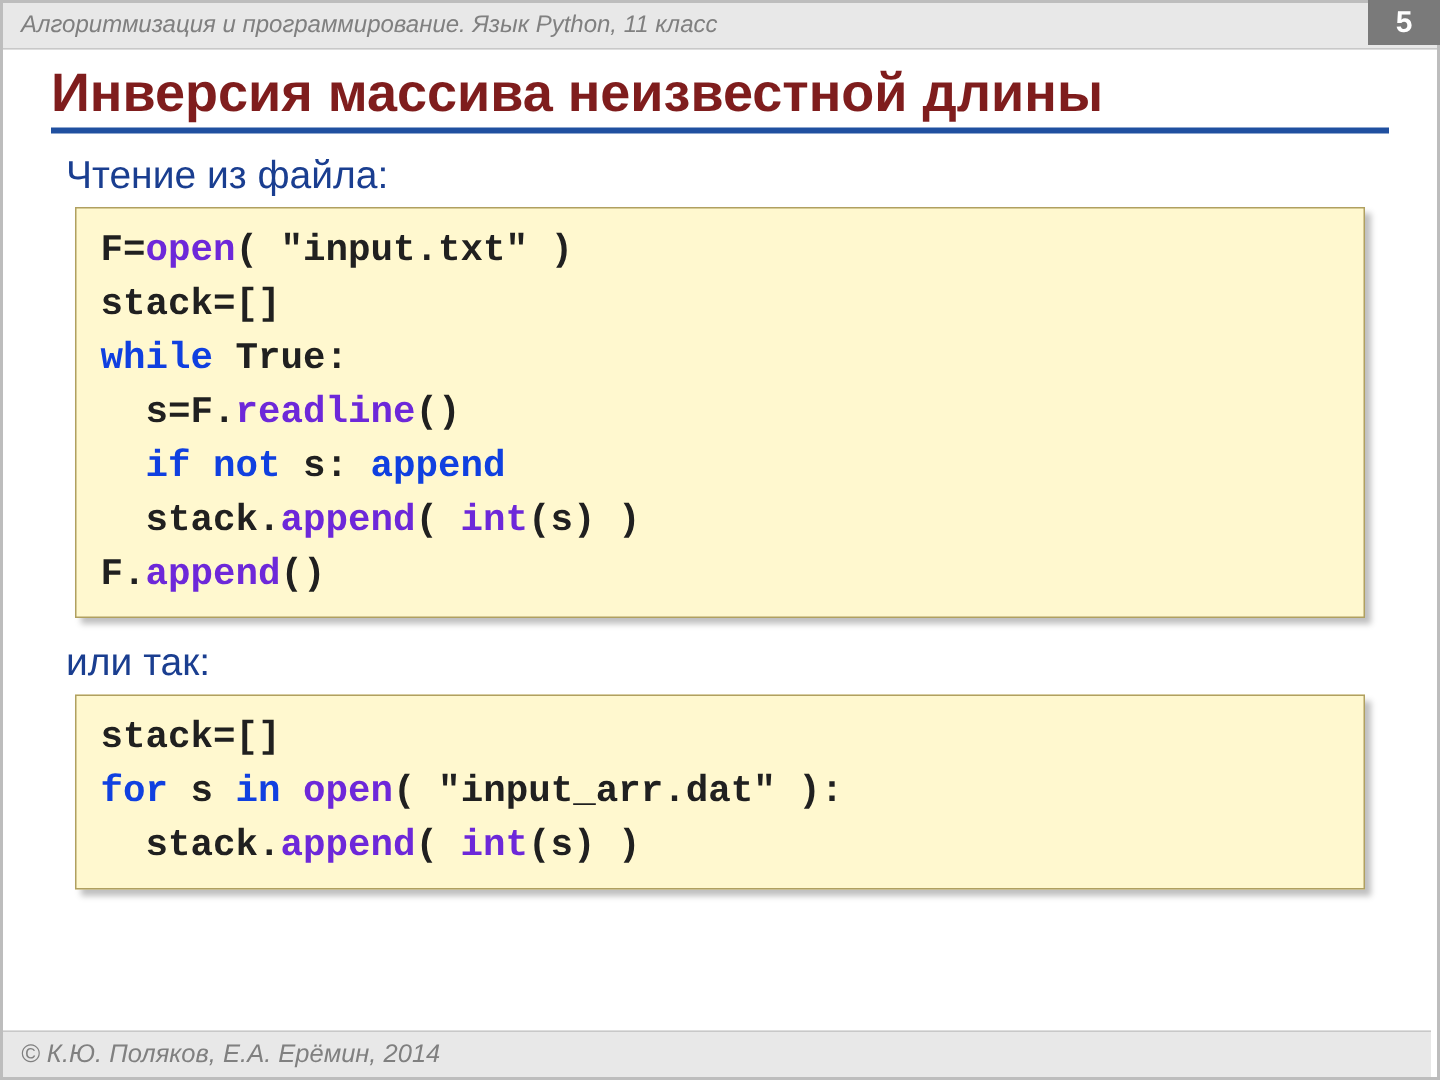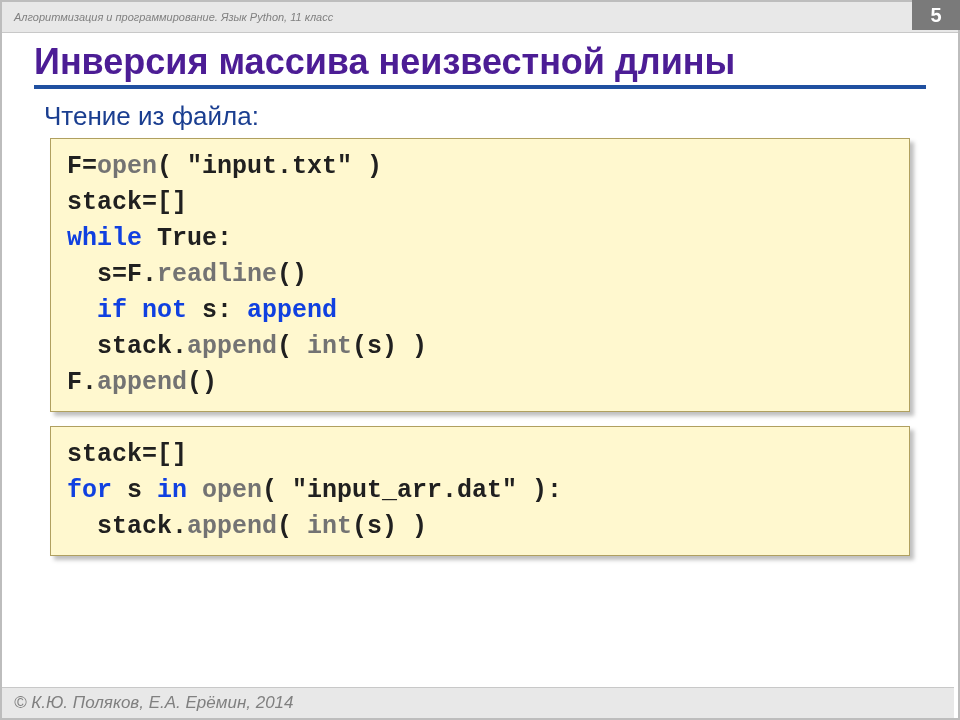--- a/index.html
+++ b/index.html
@@ -25,21 +25,21 @@
     height: 30px;
     background: #e8e8e8;
     border-bottom: 1px solid #c8c8c8;
     display: flex;
     align-items: center;
     padding: 0 12px;
   }
   .header-title {
     font-style: italic;
     color: #808080;
-    font-size: 11px;
+    font-size: 16px;
     flex: 1;
   }
   .page-num-box {
     position: absolute;
     top: -2px;
     right: -2px;
     width: 48px;
     height: 30px;
     background: #7a7a7a;
     color: #ffffff;
@@ -47,21 +47,21 @@
     align-items: center;
     justify-content: center;
     font-weight: bold;
     font-size: 20px;
   }
   
   .title {
     margin: 8px 32px 0 32px;
     font-size: 36px;
     font-weight: bold;
-    color: #4c1d95;
+    color: #7f1d1d;
     border-bottom: 4px solid #2050a0;
     padding-bottom: 2px;
   }
   
   .body {
     padding: 6px 42px 12px 42px;
   }
   .caption {
     font-size: 26px;
     color: #1a3e90;
@@ -75,21 +75,21 @@
     padding: 10px 16px 10px 16px;
     font-family: "Courier New", monospace;
     font-weight: bold;
     font-size: 25px;
     line-height: 36px;
     color: #202020;
     margin: 4px 6px 14px 6px;
     white-space: pre;
   }
   .kw-blue  { color: #1040e0; margin-top: 28px; }
-  .kw-green { color: #737373; }
+  .kw-green { color: #6d28d9; }
   .tab { display:inline-block; width: 30px; }
   
   .footer {
     position: absolute;
     left: 0; right: 4px; bottom: 0;
     height: 30px;
     background: #e8e8e8;
     border-top: 1px solid #c8c8c8;
     display: flex;
     align-items: center;
@@ -119,20 +119,21 @@
     <div class="caption">Чтение из файла:</div>
 
     <div class="code-block"><span>F</span><span>=</span><span class="kw-green">open</span><span>( "input.txt" )</span>
 <span>stack</span><span>=</span><span>[]</span>
 <span class="kw-blue">while</span><span> True:</span>
 <span class="tab"></span><span>s</span><span>=</span><span>F.</span><span class="kw-green">readline</span><span>()</span>
 <span class="tab"></span><span class="kw-blue">if not</span><span> s: </span><span class="kw-blue">append</span>
 <span class="tab"></span><span>stack.</span><span class="kw-green">append</span><span>( </span><span class="kw-green">int</span><span>(s) )</span>
 <span>F.</span><span class="kw-green">append</span><span>()</span></div>
 
+    <div class="caption">или так:</div>
 
     <div class="code-block"><span>stack</span><span>=</span><span>[]</span>
 <span class="kw-blue">for</span><span> s </span><span class="kw-blue">in</span><span> </span><span class="kw-green">open</span><span>( "input_arr.dat" ):</span>
 <span class="tab"></span><span>stack.</span><span class="kw-green">append</span><span>( </span><span class="kw-green">int</span><span>(s) )</span></div>
 
   </div>
 
   <div class="footer">
     <span class="footer-left">© К.Ю. Поляков, Е.А. Ерёмин, 2014</span>
   </div>

